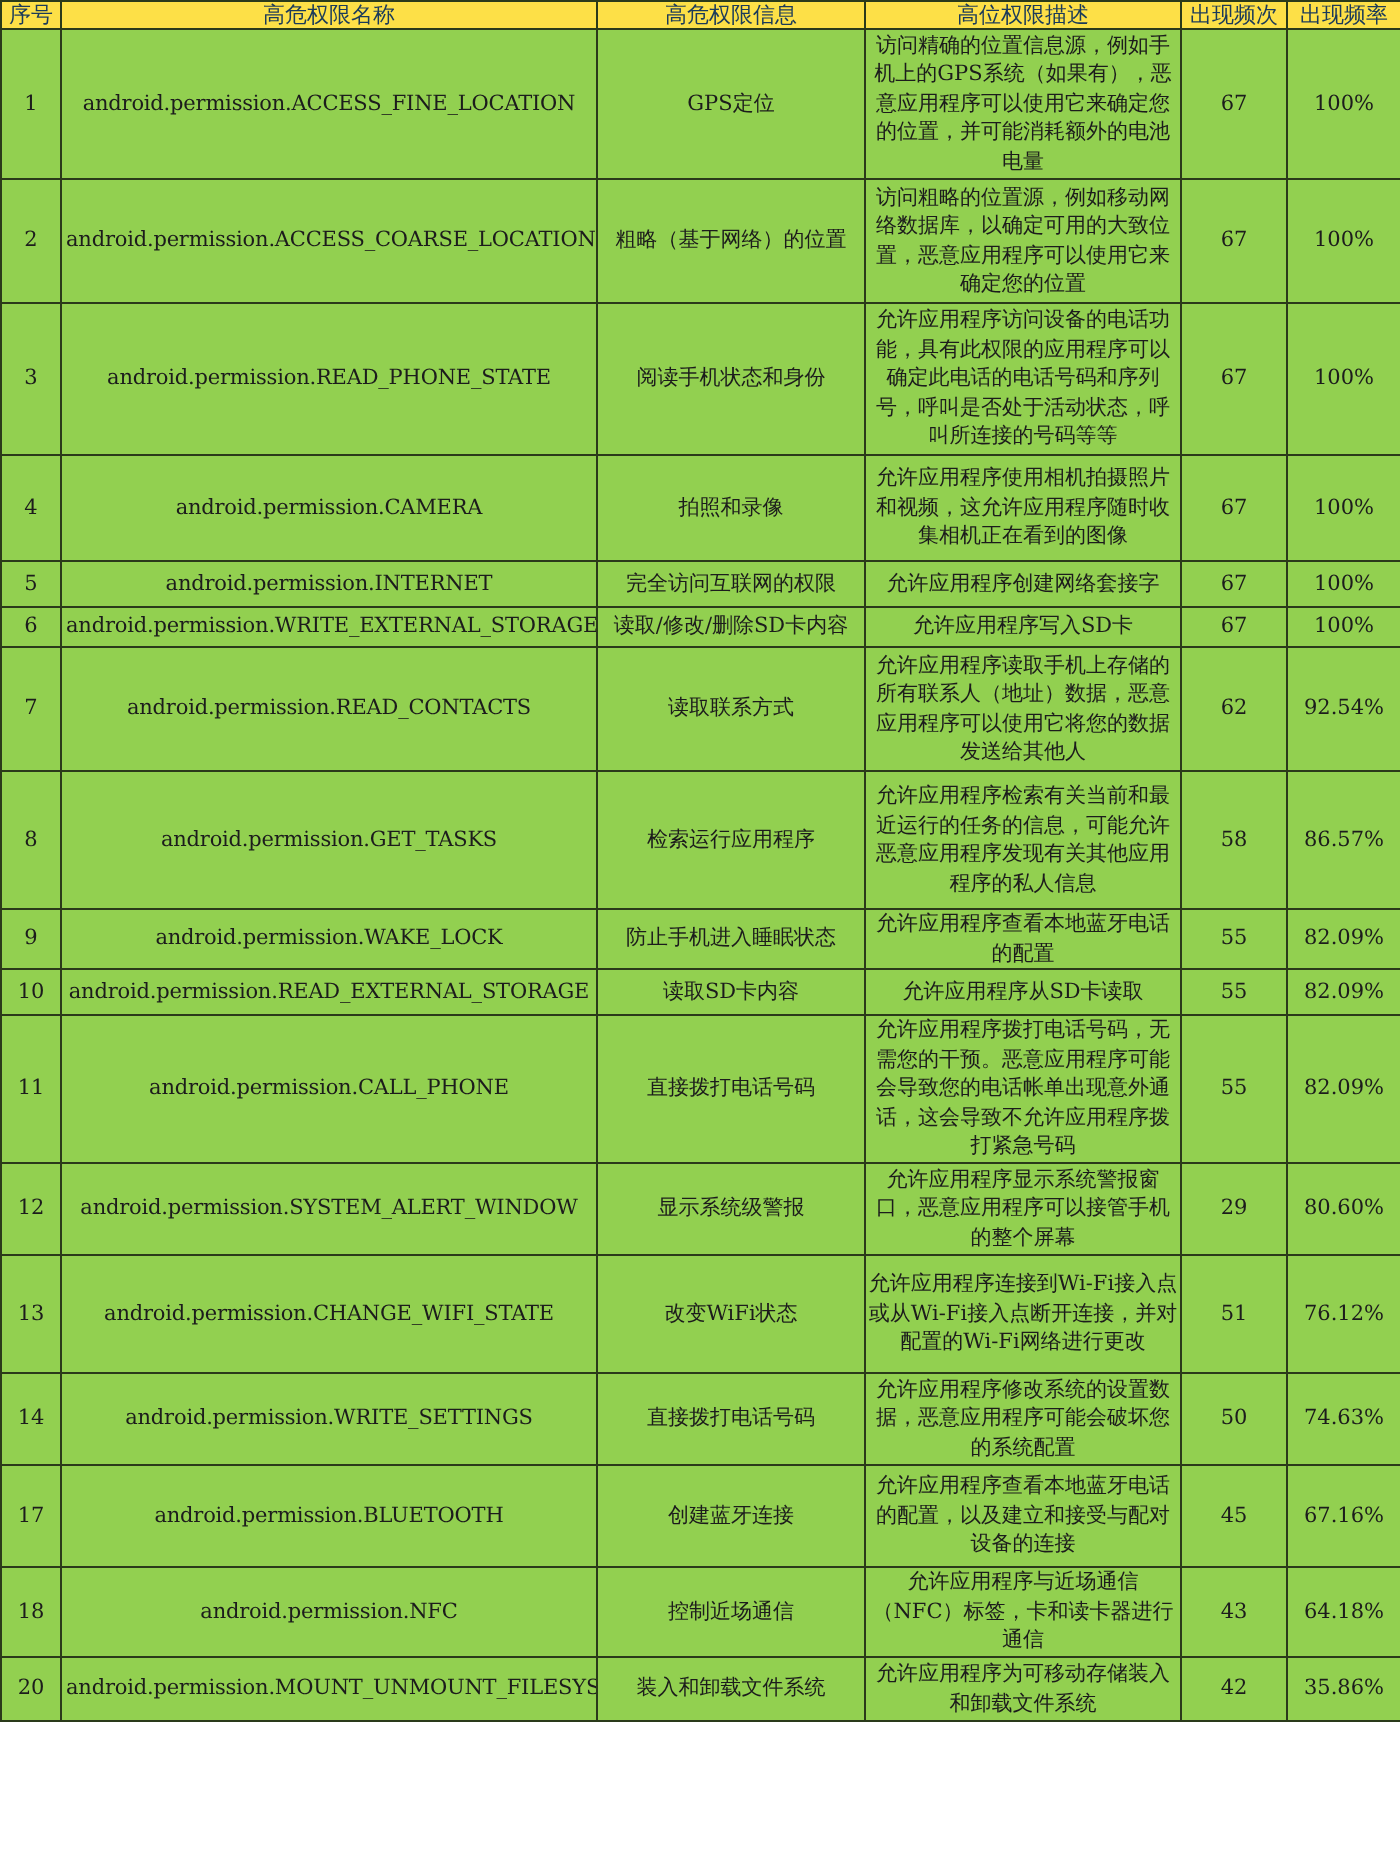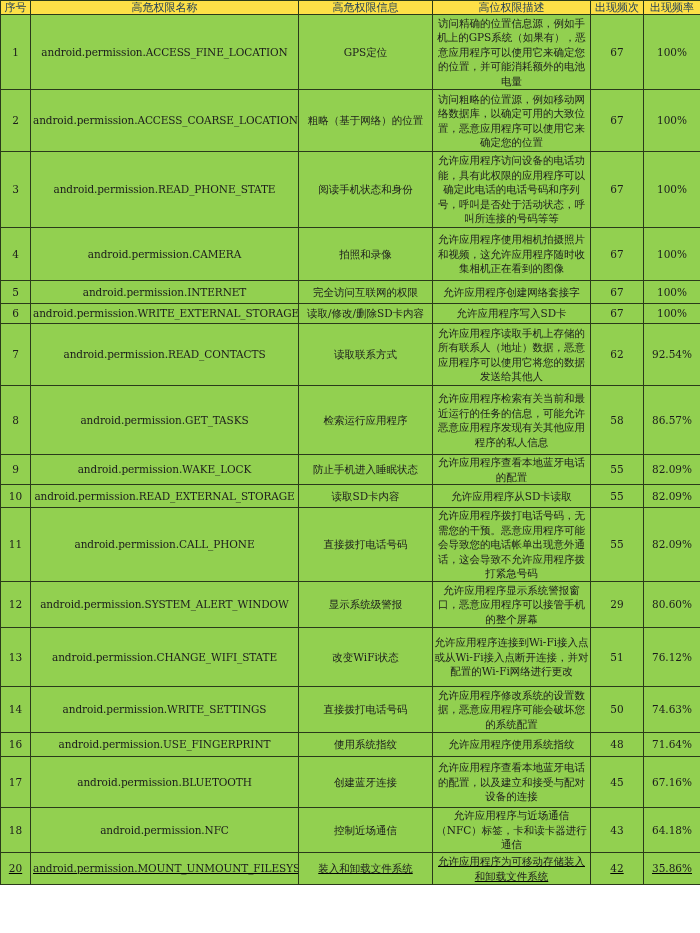--- a/index.html
+++ b/index.html
@@ -139,45 +139,37 @@
         <td>76.12%</td>
       </tr>
       <tr style="height: 46px;">
         <td>14</td>
         <td class="name">android.permission.WRITE_SETTINGS</td>
         <td>直接拨打电话号码</td>
         <td class="desc">允许应用程序修改系统的设置数据，恶意应用程序可能会破坏您的系统配置</td>
         <td>50</td>
         <td>74.63%</td>
       </tr>
-      <tr style="height: 24px;">
-        <td>16</td>
-        <td class="name">android.permission.USE_FINGERPRINT</td>
-        <td>使用系统指纹</td>
-        <td class="desc">允许应用程序使用系统指纹</td>
-        <td>48</td>
-        <td>71.64%</td>
-      </tr>
       <tr style="height: 51px;">
         <td>17</td>
         <td class="name">android.permission.BLUETOOTH</td>
         <td>创建蓝牙连接</td>
         <td class="desc">允许应用程序查看本地蓝牙电话的配置，以及建立和接受与配对设备的连接</td>
         <td>45</td>
         <td>67.16%</td>
       </tr>
       <tr style="height: 45px;">
         <td>18</td>
         <td class="name">android.permission.NFC</td>
         <td>控制近场通信</td>
         <td class="desc">允许应用程序与近场通信（NFC）标签，卡和读卡器进行通信</td>
         <td>43</td>
         <td>64.18%</td>
       </tr>
-      <tr style="height: 32px; text-decoration: underline;">
+      <tr style="height: 32px;">
         <td>20</td>
         <td class="name">android.permission.MOUNT_UNMOUNT_FILESYSTEMS</td>
         <td>装入和卸载文件系统</td>
         <td class="desc">允许应用程序为可移动存储装入和卸载文件系统</td>
         <td>42</td>
         <td>35.86%</td>
       </tr>
     </tbody>
 </table>
 

